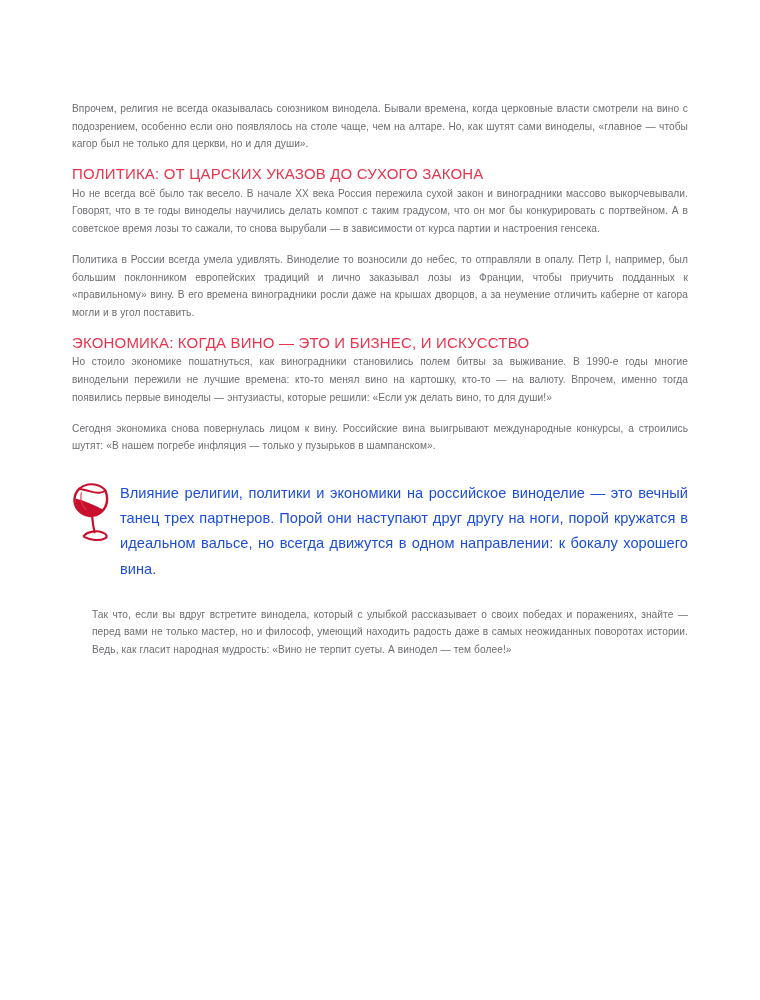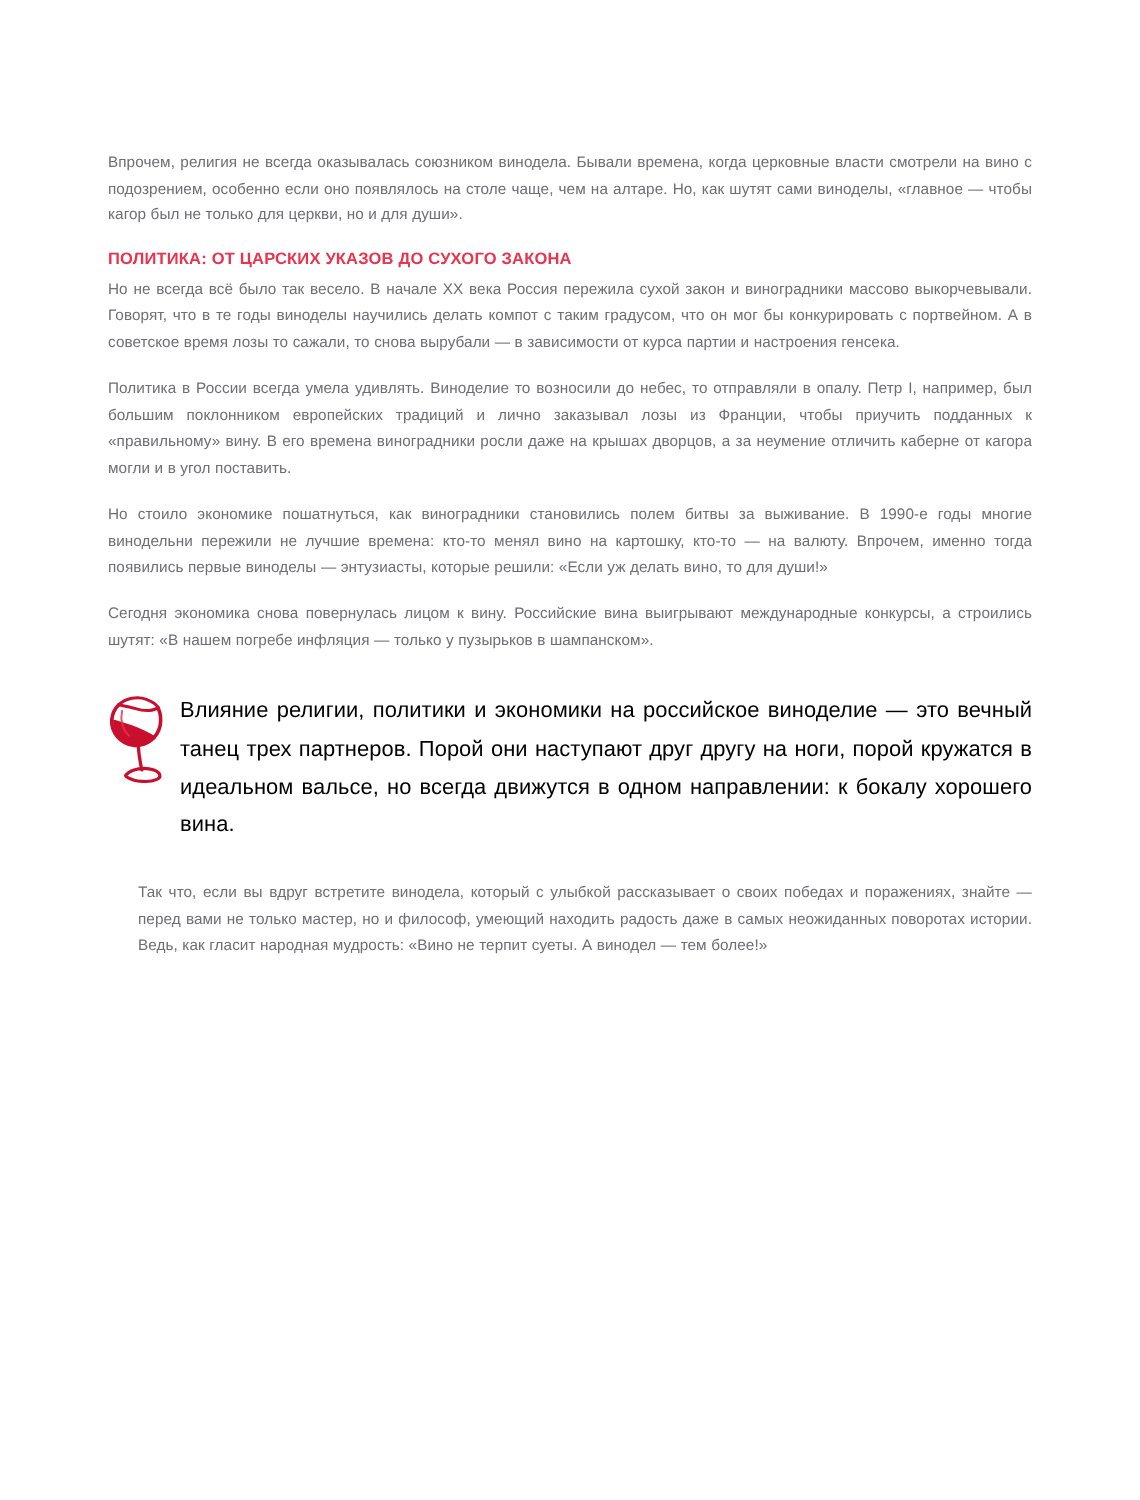--- a/index.html
+++ b/index.html
@@ -45,23 +45,23 @@
     hyphens: manual;
   }
   .para:last-child { margin-bottom: 0; margin-left: 20px; }
 
   
   .para.tight { margin-top: 0; }
 
   
   .section-heading {
     margin: 8px 0 3.5px 0;
-    font-size: 11px;
+    font-size: 15px;
     line-height: 15px;
-    font-weight: bold;
+    font-weight: normal;
     color: #e8344e;
     text-transform: uppercase;
     letter-spacing: 0.012em;
   }
 
   
   .pullquote {
     position: relative;
     margin: 26px 0 24px 0;
     min-height: 74px;
@@ -72,21 +72,21 @@
     top: 0px;
     width: 44px;
     height: 62px;
     line-height: 0;
   }
   .pullquote-text {
     margin: 0;
     padding-left: 48px;
     font-size: 14.6px;
     line-height: 25.2px;
-    color: #000000;
+    color: #1d4ed8;
     text-align: justify;
     letter-spacing: 0.003em;
     hyphens: manual;
   }
 
   .after-quote {
     margin-top: 0;
   }
 </style>
 </head>
@@ -96,20 +96,21 @@
   <div class="content">
 
     <p class="para">Впрочем, религия не всегда оказывалась союзником винодела. Бывали времена, когда церковные власти смотрели на вино с подозрением, особенно если оно появлялось на столе чаще, чем на алтаре. Но, как шутят сами виноделы, «главное — чтобы кагор был не только для церкви, но и для души».</p>
 
     <h2 class="section-heading">ПОЛИТИКА: ОТ ЦАРСКИХ УКАЗОВ ДО СУХОГО ЗАКОНА</h2>
 
     <p class="para">Но не всегда всё было так весело. В начале XX века Россия пережила сухой закон и виноградники массово выкорчевывали. Говорят, что в те годы виноделы научились делать компот с таким градусом, что он мог бы конкурировать с портвейном. А в советское время лозы то сажали, то снова вырубали — в зависимости от курса партии и настроения генсека.</p>
 
     <p class="para tight">Политика в России всегда умела удивлять. Виноделие то возносили до небес, то отправляли в опалу. Петр I, например, был большим поклонником европейских традиций и лично заказывал лозы из Франции, чтобы приучить подданных к «правильному» вину. В его времена виноградники росли даже на крышах дворцов, а за неумение отличить каберне от кагора могли и в угол поставить.</p>
 
+    <h2 class="section-heading">ЭКОНОМИКА: КОГДА ВИНО — ЭТО И БИЗНЕС, И ИСКУССТВО</h2>
 
 
     <p class="para">Но стоило экономике пошатнуться, как виноградники становились полем битвы за выживание. В 1990-е годы многие винодельни пережили не лучшие времена: кто-то менял вино на картошку, кто-то — на валюту. Впрочем, именно тогда появились первые виноделы — энтузиасты, которые решили: «Если уж делать вино, то для души!»</p>
 
     <p class="para">Сегодня экономика снова повернулась лицом к вину. Российские вина выигрывают международные конкурсы, а строились шутят: «В нашем погребе инфляция — только у пузырьков в шампанском».</p>
 
     <div class="pullquote">
       <span class="pullquote-icon">
         <svg width="44" height="62" viewBox="0 0 44 62" xmlns="http://www.w3.org/2000/svg">
 

